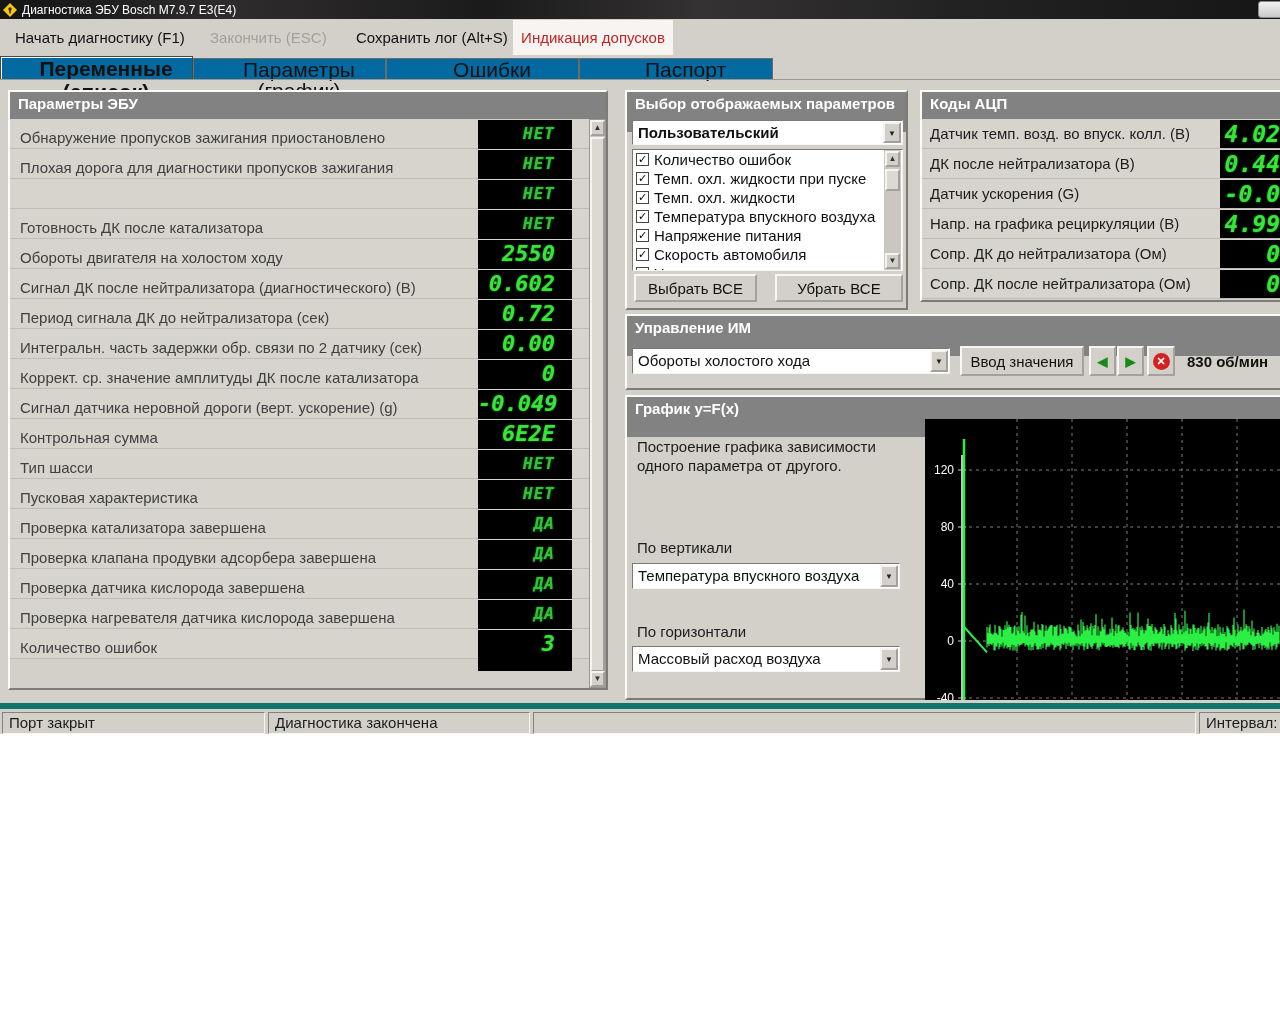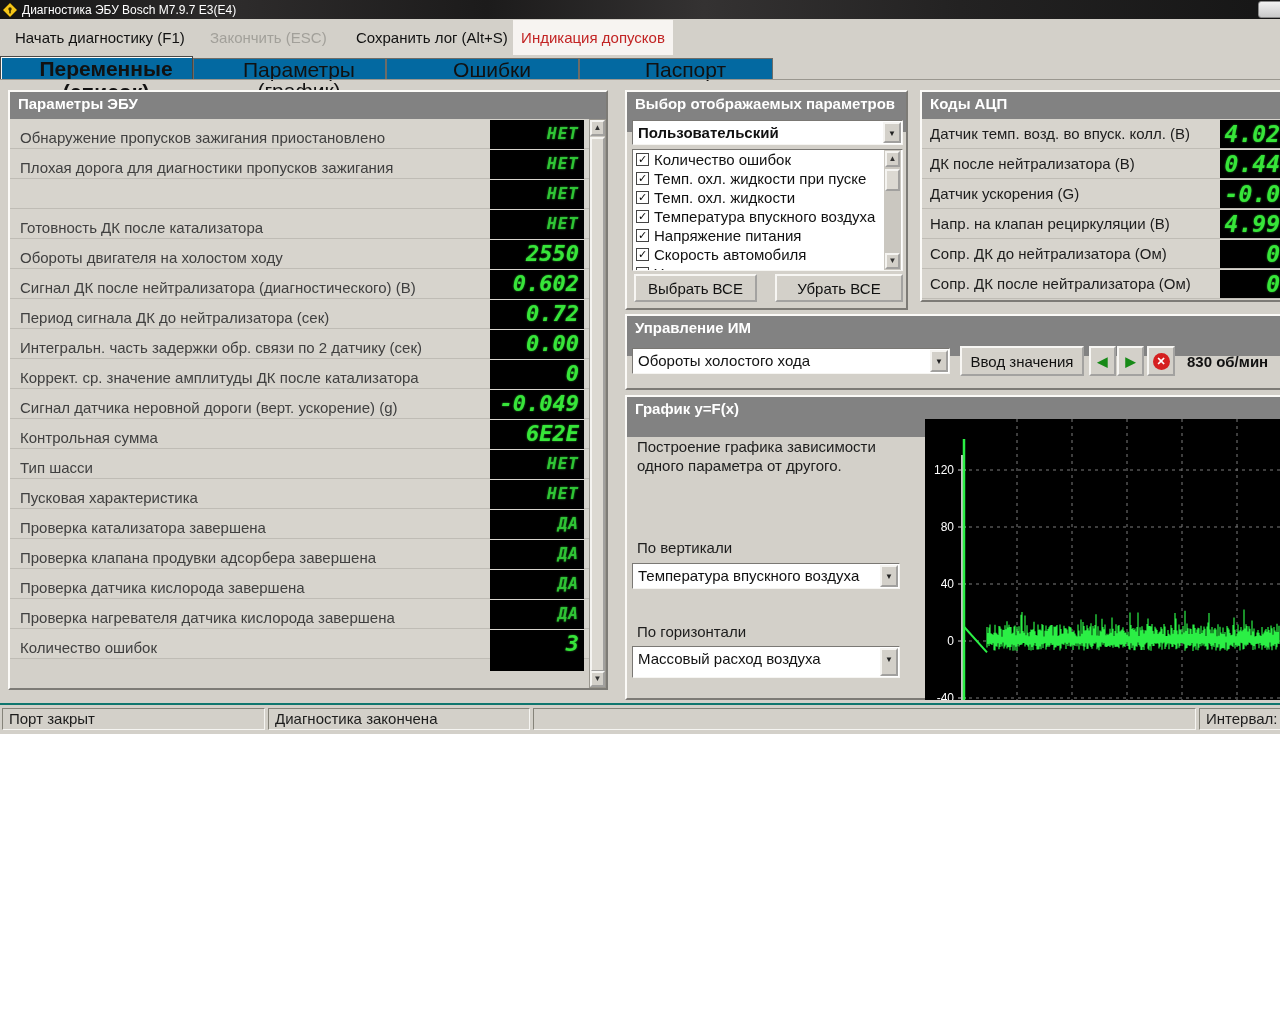--- a/index.html
+++ b/index.html
@@ -26,21 +26,21 @@
   .tabline{position:absolute;left:0;top:79px;width:1280px;height:1px;background:#9a978f;}
   
   .group{position:absolute;background:#d3d0c9;border:2px solid;border-color:#fbfaf7 #7d7b76 #7d7b76 #fbfaf7;box-sizing:border-box;}
   .group-hd{height:40px;background:#828282;color:#fff;font-size:15px;font-weight:bold;line-height:24px;padding-left:8px;}
   
   .ecu-rows{position:absolute;left:0;top:27px;width:585px;}
   .prow{position:relative;height:30px;background:#d7d4cd;border-bottom:1px solid #bfbcb5;box-sizing:border-box;}
   .prow .lbl{position:absolute;left:10px;top:4px;line-height:29px;font-size:15px;color:#404040;white-space:nowrap;}
   .lcd{position:absolute;background:#000;text-align:right;font-family:"DejaVu Sans Mono",monospace;
     font-style:italic;font-weight:bold;color:#37e539;text-shadow:0 0 2px rgba(60,255,70,.65);overflow:hidden;white-space:nowrap;}
-  .prow .lcd{left:480px;top:1px;width:94px;height:41px;line-height:27px;font-size:22px;padding-right:5px;box-sizing:border-box;}
+  .prow .lcd{left:468px;top:1px;width:94px;height:41px;line-height:27px;font-size:22px;padding-right:17px;box-sizing:border-box;}
   .lcd.word{font-size:16px;letter-spacing:1px;color:#2fc435;}
   
   .sbar{position:absolute;width:17px;background:#cac7c0;border:1px solid #9a978f;box-sizing:border-box;}
   .sbtn{position:absolute;left:0;width:15px;height:16px;background:#d3d0c9;border:2px outset #f5f4f1;box-sizing:border-box;
     font-size:8px;line-height:12px;text-align:center;color:#333;}
   .sthumb{position:absolute;left:0;width:15px;background:#dcd9d2;border:2px outset #f5f4f1;box-sizing:border-box;}
   
   .combo{position:absolute;background:#fff;border:1px solid;border-color:#7a7874 #f6f5f2 #f6f5f2 #7a7874;box-sizing:border-box;}
   .combo .ctext{position:absolute;left:5px;top:0;right:20px;font-size:15px;color:#111;white-space:nowrap;overflow:hidden;}
   .combo .drop{position:absolute;right:1px;top:1px;bottom:1px;width:18px;background:#d3d0c9;border:2px outset #f5f4f1;
@@ -62,21 +62,21 @@
   
   .adc-rows{position:absolute;left:0;top:27px;width:366px;}
   .arow{position:relative;height:30px;background:#d7d4cd;border-bottom:1px solid #bfbcb5;box-sizing:border-box;}
   .arow .lbl{position:absolute;left:8px;top:0;line-height:29px;font-size:15px;color:#1c1c1c;white-space:nowrap;}
   .arow .lcd{left:298px;top:1px;width:70px;height:28px;line-height:28px;font-size:23px;padding-right:10px;box-sizing:border-box;}
   
   .gdesc{position:absolute;left:10px;top:40px;width:280px;font-size:15px;color:#1c1c1c;line-height:19px;}
   .glabel{position:absolute;left:10px;font-size:15px;color:#1c1c1c;}
   .chart{position:absolute;left:298px;top:22px;width:355px;height:281px;background:#000;}
   
-  .statusbar{position:absolute;left:0;top:703px;width:1280px;height:29px;background:#d3d0c9;border-top:2px solid #0f766e;box-sizing:border-box;}
+  .statusbar{position:absolute;left:0;top:703px;width:1280px;height:29px;background:#d3d0c9;border-top:6px solid #0f766e;box-sizing:border-box;}
   .seg{position:absolute;top:3px;height:22px;border:1px solid;border-color:#858379 #f6f5f2 #f6f5f2 #858379;box-sizing:border-box;
     font-size:15px;color:#1c1c1c;line-height:20px;padding-left:6px;white-space:nowrap;overflow:hidden;}
 </style>
 </head>
 <body>
 
 <div class="app">
 
   <div class="titlebar">
     <svg class="ticon" width="14" height="14" viewBox="0 0 14 14">
@@ -241,21 +241,21 @@
         </div>
         <div class="arow">
           <span class="lbl">ДК после нейтрализатора (В)</span>
           <div class="lcd">0.44</div>
         </div>
         <div class="arow">
           <span class="lbl">Датчик ускорения (G)</span>
           <div class="lcd">-0.0</div>
         </div>
         <div class="arow">
-          <span class="lbl">Напр. на клапан рециркуляции (В)</span>
+          <span class="lbl">Напр. на графика рециркуляции (В)</span>
           <div class="lcd">4.99</div>
         </div>
         <div class="arow">
           <span class="lbl">Сопр. ДК до нейтрализатора (Ом)</span>
           <div class="lcd">0</div>
         </div>
         <div class="arow">
           <span class="lbl">Сопр. ДК после нейтрализатора (Ом)</span>
           <div class="lcd">0</div>
         </div>
@@ -279,21 +279,21 @@
 
   <div class="group" style="left:625px;top:395px;width:663px;height:305px;">
     <div class="group-hd">График y=F(x)</div>
     <div class="gdesc">Построение графика зависимости одного параметра от другого.</div>
     <span class="glabel" style="top:142px;">По вертикали</span>
     <div class="combo" style="left:5px;top:166px;width:268px;height:26px;">
       <span class="ctext" style="line-height:24px;">Температура впускного воздуха</span>
       <span class="drop" style="line-height:20px;">▼</span>
     </div>
     <span class="glabel" style="top:226px;">По горизонтали</span>
-    <div class="combo" style="left:5px;top:249px;width:268px;height:32px;text-decoration:underline;">
+    <div class="combo" style="left:5px;top:249px;width:268px;height:26px;text-decoration:underline;">
       <span class="ctext" style="line-height:24px;">Массовый расход воздуха</span>
       <span class="drop" style="line-height:20px;">▼</span>
     </div>
     <svg class="chart" id="chart-svg" viewBox="0 0 355 281">
         <line x1="92" y1="0" x2="92" y2="281" stroke="#7d7d7d" stroke-width="1" stroke-dasharray="3,4"></line>
         <line x1="147" y1="0" x2="147" y2="281" stroke="#7d7d7d" stroke-width="1" stroke-dasharray="3,4"></line>
         <line x1="202" y1="0" x2="202" y2="281" stroke="#7d7d7d" stroke-width="1" stroke-dasharray="3,4"></line>
         <line x1="257" y1="0" x2="257" y2="281" stroke="#7d7d7d" stroke-width="1" stroke-dasharray="3,4"></line>
         <line x1="312" y1="0" x2="312" y2="281" stroke="#7d7d7d" stroke-width="1" stroke-dasharray="3,4"></line>
         <line x1="367" y1="0" x2="367" y2="281" stroke="#7d7d7d" stroke-width="1" stroke-dasharray="3,4"></line>

